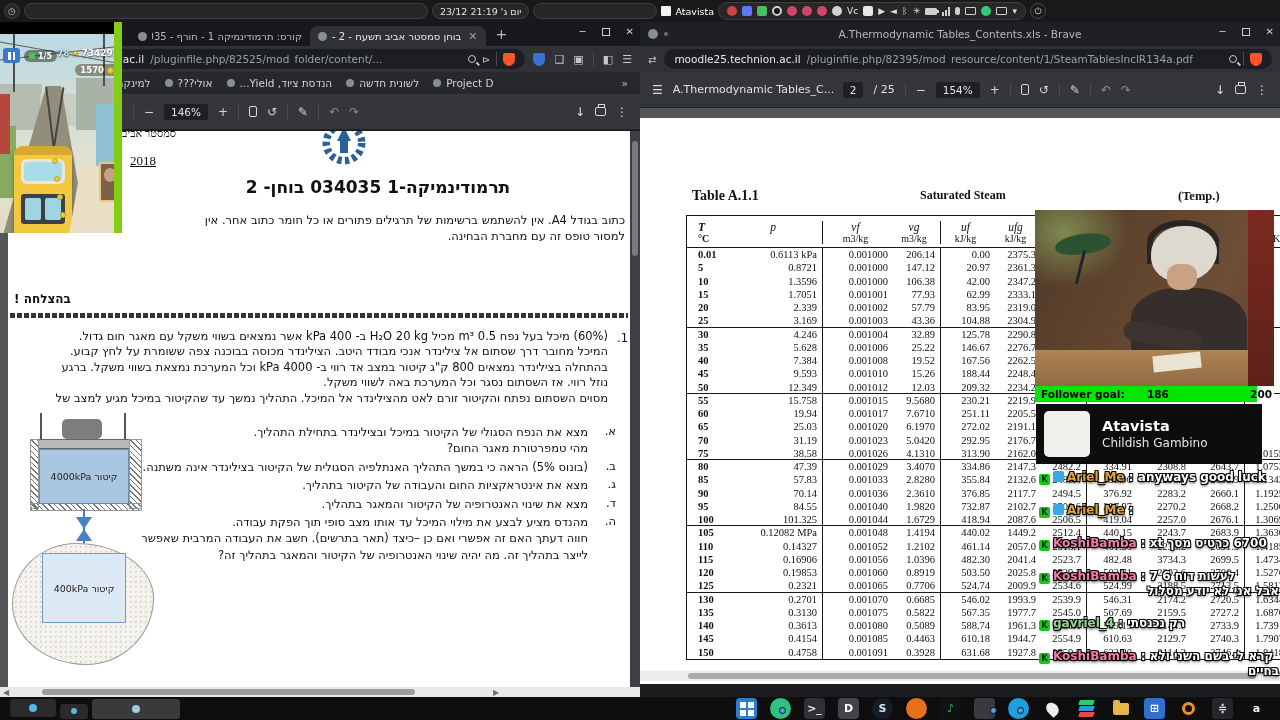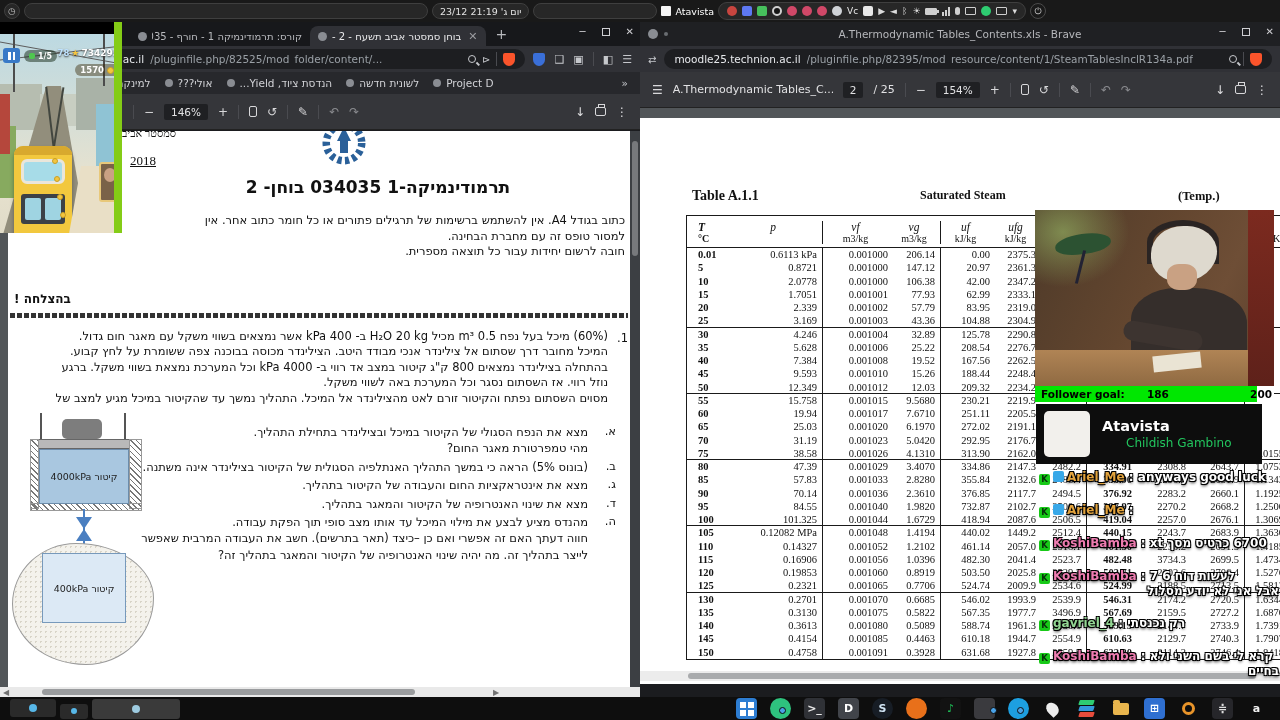--- a/index.html
+++ b/index.html
@@ -111,21 +111,21 @@
   #right-pdfarea { position:absolute; left:0; top:86px; width:640px; height:576px; background:#525659; overflow:hidden; }
   #right-page { position:absolute; left:0; top:10px; width:640px; height:566px; background:#fff; color:#111; overflow:hidden; font-family:"Liberation Serif","DejaVu Sans",serif; }
   #tbl-capl { position:absolute; left:52px; top:70px; font-size:14px; font-weight:bold; }
   #tbl-capc { position:absolute; left:280px; top:70px; font-size:12px; font-weight:bold; }
   #tbl-capr { position:absolute; left:538px; top:71px; font-size:12.5px; font-weight:bold; }
   #stable { position:absolute; left:46px; top:97px; width:600px; border:1.5px solid #1a1a1a; border-right:none; font-size:10.5px; }
   .trow, .thead-names, .thead-units { display:flex; }
   .tc { flex:none; text-align:right; padding-right:5px; white-space:nowrap; }
   .c0{width:42px; text-align:left; padding-left:11px; font-weight:bold;}
   .c1{width:94px;} .c2{width:70px;} .c3{width:48px;} .c4{width:54px;} .c5{width:46px;}
-  .c6{width:46px;} .c7{width:50px;font-weight:bold;} .c8{width:54px;} .c9{width:54px;} .c10{width:44px;}
+  .c6{width:46px;} .c7{width:50px;} .c8{width:54px;} .c9{width:54px;} .c10{width:44px;}
   .gline { border-right:1.2px solid #1a1a1a; }
   .thead-names { padding-top:5px; font-style:italic; font-size:11.5px; }
   .thead-names .tc { text-align:center; }
   .thead-names .c0 { text-align:left; }
   .thead-units { font-size:10px; padding-bottom:3px; border-bottom:1.5px solid #1a1a1a; }
   .thead-units .tc { text-align:center; }
   .thead-units .c0 { text-align:left; }
   .trow { height:13.25px; line-height:13.25px; }
   .trow.gend { border-bottom:1.2px solid #1a1a1a; }
   #right-hscroll { position:absolute; left:0; bottom:3px; width:640px; height:10px; background:#ececec; }
@@ -145,21 +145,21 @@
   #art-paper { position:absolute; left:118px; top:144px; width:48px; height:16px; background:#eae4d4; transform:rotate(-6deg); }
   #art-red { position:absolute; right:0; top:0; width:26px; height:176px; background:linear-gradient(#7c2a1f,#5e211a); }
   #follower { position:absolute; left:1035px; top:386px; width:239px; height:16px; background:#fff; }
   #follower-fill { position:absolute; left:0; top:0; height:16px; background:#00e701; }
   #follower-label { position:absolute; left:6px; top:2px; font-size:10.5px; font-weight:bold; color:#000; }
   #follower-cur { position:absolute; left:112px; top:2px; font-size:10.5px; font-weight:bold; color:#000; }
   #follower-goal { position:absolute; right:2px; top:2px; font-size:10.5px; font-weight:bold; color:#000; }
   #spotify { position:absolute; left:1036px; top:404px; width:226px; height:60px; background:#0d0d0d; display:flex; align-items:center; gap:12px; padding:0 8px; }
   #sp-art { width:46px; height:46px; background:#f2f0ec; border-radius:5px; }
   #sp-song { font-size:14.5px; font-weight:bold; color:#fff; }
-  #sp-artist { font-size:12px; color:#22c55e; margin-top:2px;margin-left:24px; }
+  #sp-artist { font-size:12px; color:#e5e5e5; margin-top:2px; }
   #chat { position:absolute; left:1039px; top:470px; width:240px; }
   .cmsg { margin-bottom:18px; font-size:12px; font-weight:bold; color:#fff; line-height:14px;
           text-shadow:-1px -1px 0 #000,1px -1px 0 #000,-1px 1px 0 #000,1px 1px 0 #000,0 2px 3px rgba(0,0,0,.9); }
   .badge { display:inline-block; width:11px; height:11px; border-radius:2px; margin-right:3px; vertical-align:-1px; text-align:center; font-size:8.5px; line-height:11px; color:#022; text-shadow:none; }
   .badge.sub { background:#17c917; color:#07300a; }
   .badge.mod { background:#38a8e8; }
   .cname { font-weight:bold; }
   .ctext { unicode-bidi:plaintext; }
 
   
@@ -363,21 +363,20 @@
         <div id="doc-year">2018</div>
         <svg id="doc-logo" width="48" height="48" viewBox="0 0 48 48">
           <circle cx="24" cy="24" r="17" fill="none" stroke="#2a6099" stroke-width="9" stroke-dasharray="4 3.2"></circle>
           <circle cx="24" cy="24" r="14" fill="#fff"></circle>
           <path d="M24 8 L31 22 L28 22 L28 34 L20 34 L20 22 L17 22 Z" fill="#2a6099"></path>
         </svg>
         <div id="doc-title" class="heb">תרמודינמיקה-1 034035 בוחן- 2</div>
         <div id="doc-intro" class="heb">
             <div>כתוב בגודל A4. אין להשתמש ברשימות של תרגילים פתורים או כל חומר כתוב אחר. אין</div>
             <div>למסור טופס זה עם מחברת הבחינה.</div>
-            <div>חובה לרשום יחידות עבור כל תוצאה מספרית.</div>
           </div>
         <div id="doc-goodluck" class="heb">בהצלחה !</div>
         <div id="doc-divider"></div>
         <div id="doc-qnum">.1</div>
         <div id="doc-q1" class="heb">
             <div>(60%) מיכל בעל נפח 0.5 m³ מכיל H₂O 20 kg ב- 400 kPa אשר נמצאים בשווי משקל עם מאגר חום גדול.</div>
             <div>המיכל מחובר דרך שסתום אל צילינדר אנכי מבודד היטב. הצילינדר מכוסה בבוכנה צפה ששומרת על לחץ קבוע.</div>
             <div>בהתחלה בצילינדר נמצאים 800 ק"ג קיטור במצב אד רווי ב- 4000 kPa וכל המערכת נמצאת בשווי משקל. ברגע</div>
             <div>נוזל רווי. אז השסתום נסגר וכל המערכת באה לשווי משקל.</div>
             <div>מסוים השסתום נפתח והקיטור זורם לאט מהצילינדר אל המיכל. התהליך נמשך עד שהקיטור במיכל מגיע למצב של</div>
@@ -541,21 +540,21 @@
               <div class="tc c4">20.97</div>
               <div class="tc c5">2361.3</div>
               <div class="tc c6 gline"></div>
               <div class="tc c7"></div>
               <div class="tc c8"></div>
               <div class="tc c9 gline"></div>
               <div class="tc c10"></div>
             </div>
             <div class="trow">
               <div class="tc c0">10</div>
-              <div class="tc c1 gline">2.0778</div>
+              <div class="tc c1 gline">1.3596</div>
               <div class="tc c2">0.001000</div>
               <div class="tc c3 gline">106.38</div>
               <div class="tc c4">42.00</div>
               <div class="tc c5">2347.2</div>
               <div class="tc c6 gline"></div>
               <div class="tc c7"></div>
               <div class="tc c8"></div>
               <div class="tc c9 gline"></div>
               <div class="tc c10"></div>
             </div>
@@ -609,21 +608,21 @@
               <div class="tc c7"></div>
               <div class="tc c8"></div>
               <div class="tc c9 gline"></div>
               <div class="tc c10"></div>
             </div>
             <div class="trow">
               <div class="tc c0">35</div>
               <div class="tc c1 gline">5.628</div>
               <div class="tc c2">0.001006</div>
               <div class="tc c3 gline">25.22</div>
-              <div class="tc c4">208.54</div>
+              <div class="tc c4">146.67</div>
               <div class="tc c5">2276.7</div>
               <div class="tc c6 gline"></div>
               <div class="tc c7"></div>
               <div class="tc c8"></div>
               <div class="tc c9 gline"></div>
               <div class="tc c10"></div>
             </div>
             <div class="trow">
               <div class="tc c0">40</div>
               <div class="tc c1 gline">7.384</div>
@@ -871,21 +870,21 @@
               <div class="tc c9 gline">2720.5</div>
               <div class="tc c10">1.6344</div>
             </div>
             <div class="trow">
               <div class="tc c0">135</div>
               <div class="tc c1 gline">0.3130</div>
               <div class="tc c2">0.001075</div>
               <div class="tc c3 gline">0.5822</div>
               <div class="tc c4">567.35</div>
               <div class="tc c5">1977.7</div>
-              <div class="tc c6 gline">3496.9</div>
+              <div class="tc c6 gline">2545.0</div>
               <div class="tc c7">567.69</div>
               <div class="tc c8">2159.5</div>
               <div class="tc c9 gline">2727.2</div>
               <div class="tc c10">1.6870</div>
             </div>
             <div class="trow">
               <div class="tc c0">140</div>
               <div class="tc c1 gline">0.3613</div>
               <div class="tc c2">0.001080</div>
               <div class="tc c3 gline">0.5089</div>

